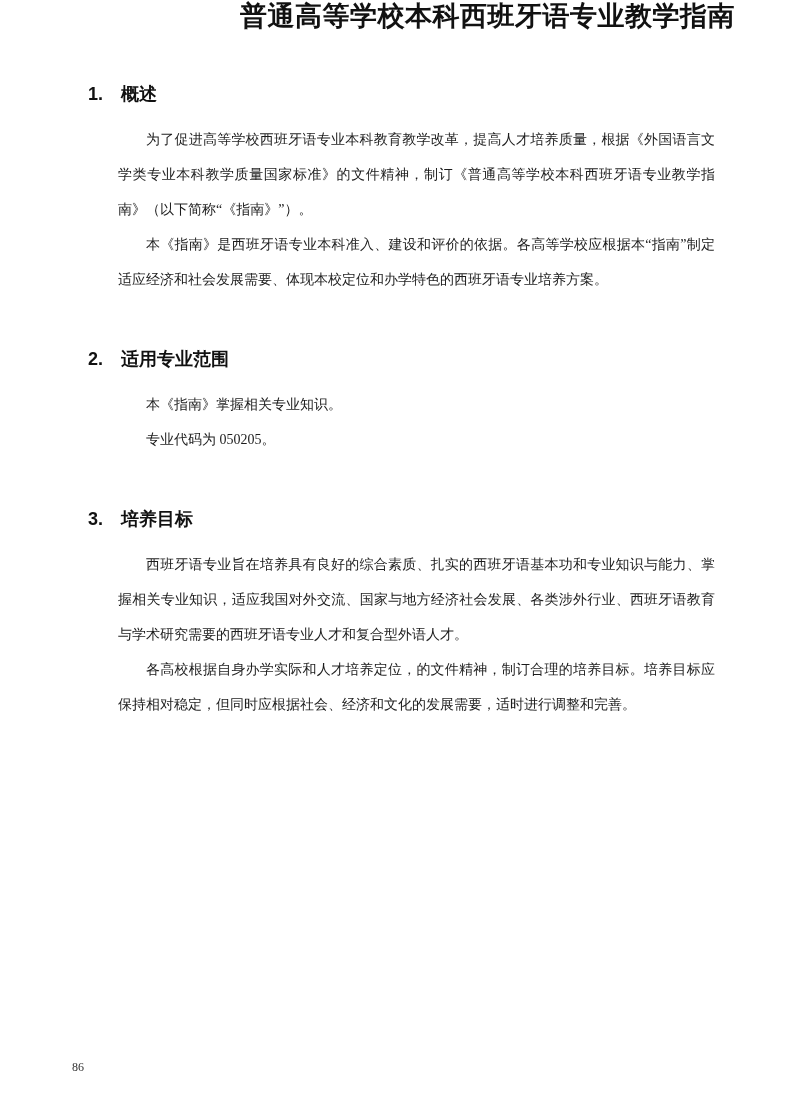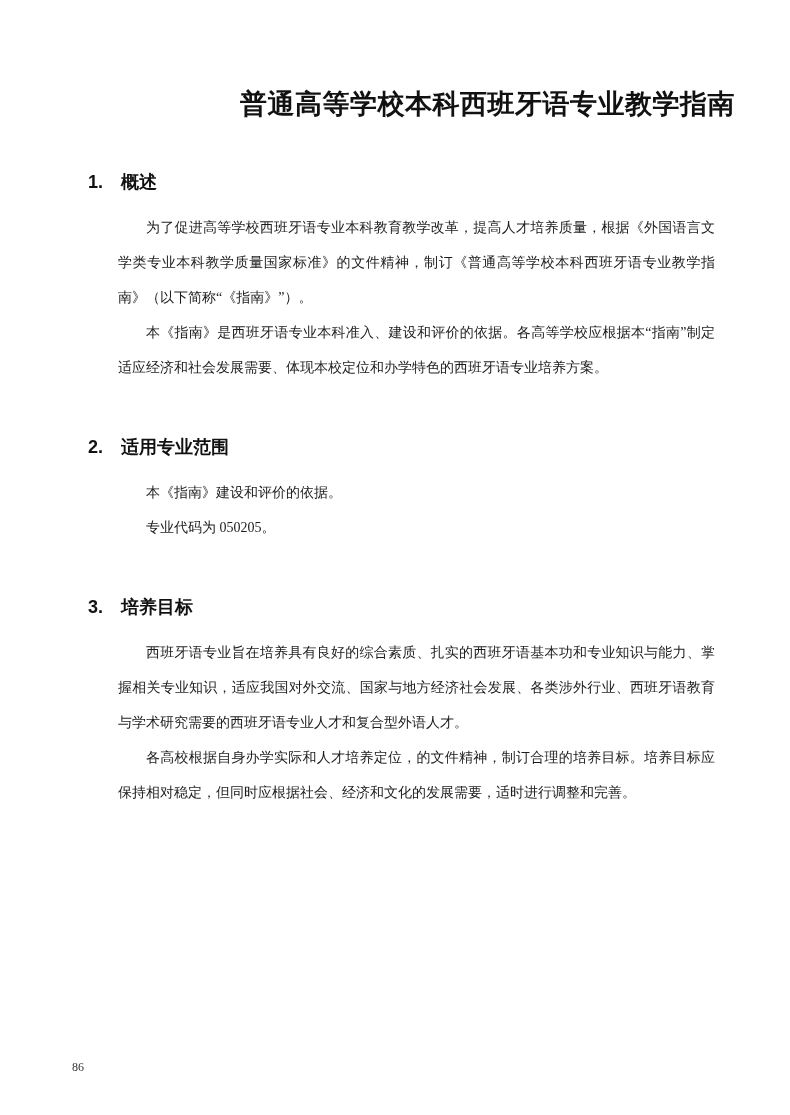--- a/index.html
+++ b/index.html
@@ -16,21 +16,20 @@
     }
     .page {
       position: relative;
       width: 790px;
       height: 1115px;
       box-sizing: border-box;
       padding: 0 75px 0 88px;
     }
     .doc-title {
       margin: 0;
-      padding-top: 88px;
       font-family: "Liberation Sans", "DejaVu Sans", sans-serif;
       font-size: 27px;
       font-weight: 700;
       line-height: 1.2;
       text-align: right;
       letter-spacing: 0.5px;
       color: #111111;
       margin-right: -20px;
       white-space: nowrap;
     }
@@ -86,21 +85,21 @@
       <p class="para">本《指南》是西班牙语专业本科准入、建设和评价的依据。各高等学校应根据本“指南”制定适应经济和社会发展需要、体现本校定位和办学特色的西班牙语专业培养方案。</p>
     </div>
   </div>
 
   <div class="section">
     <div class="section-heading">
       <span class="section-num">2.</span>
       <span>适用专业范围</span>
     </div>
     <div class="section-body">
-      <p class="para">本《指南》建设和评价的依据。</p>
+      <p class="para">本《指南》掌握相关专业知识。</p>
       <p class="para">专业代码为 050205。</p>
     </div>
   </div>
 
   <div class="section">
     <div class="section-heading">
       <span class="section-num">3.</span>
       <span>培养目标</span>
     </div>
     <div class="section-body">

